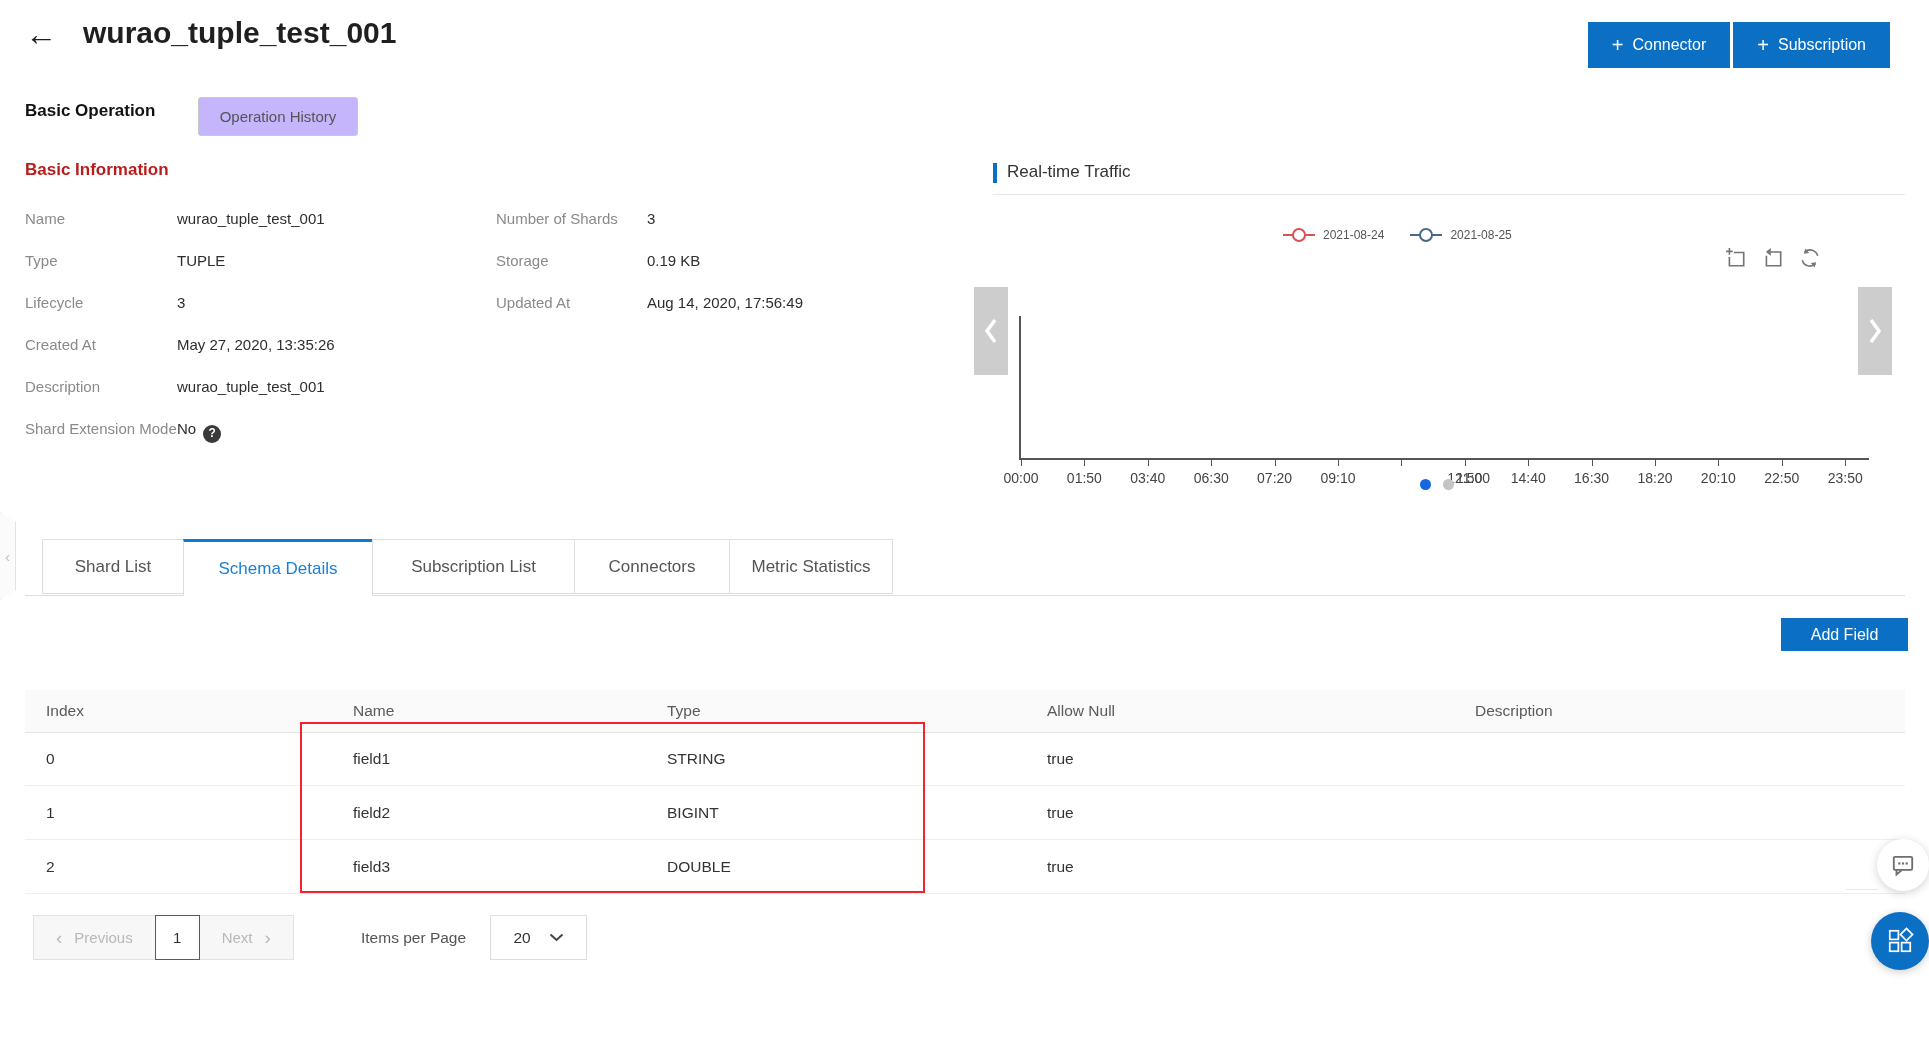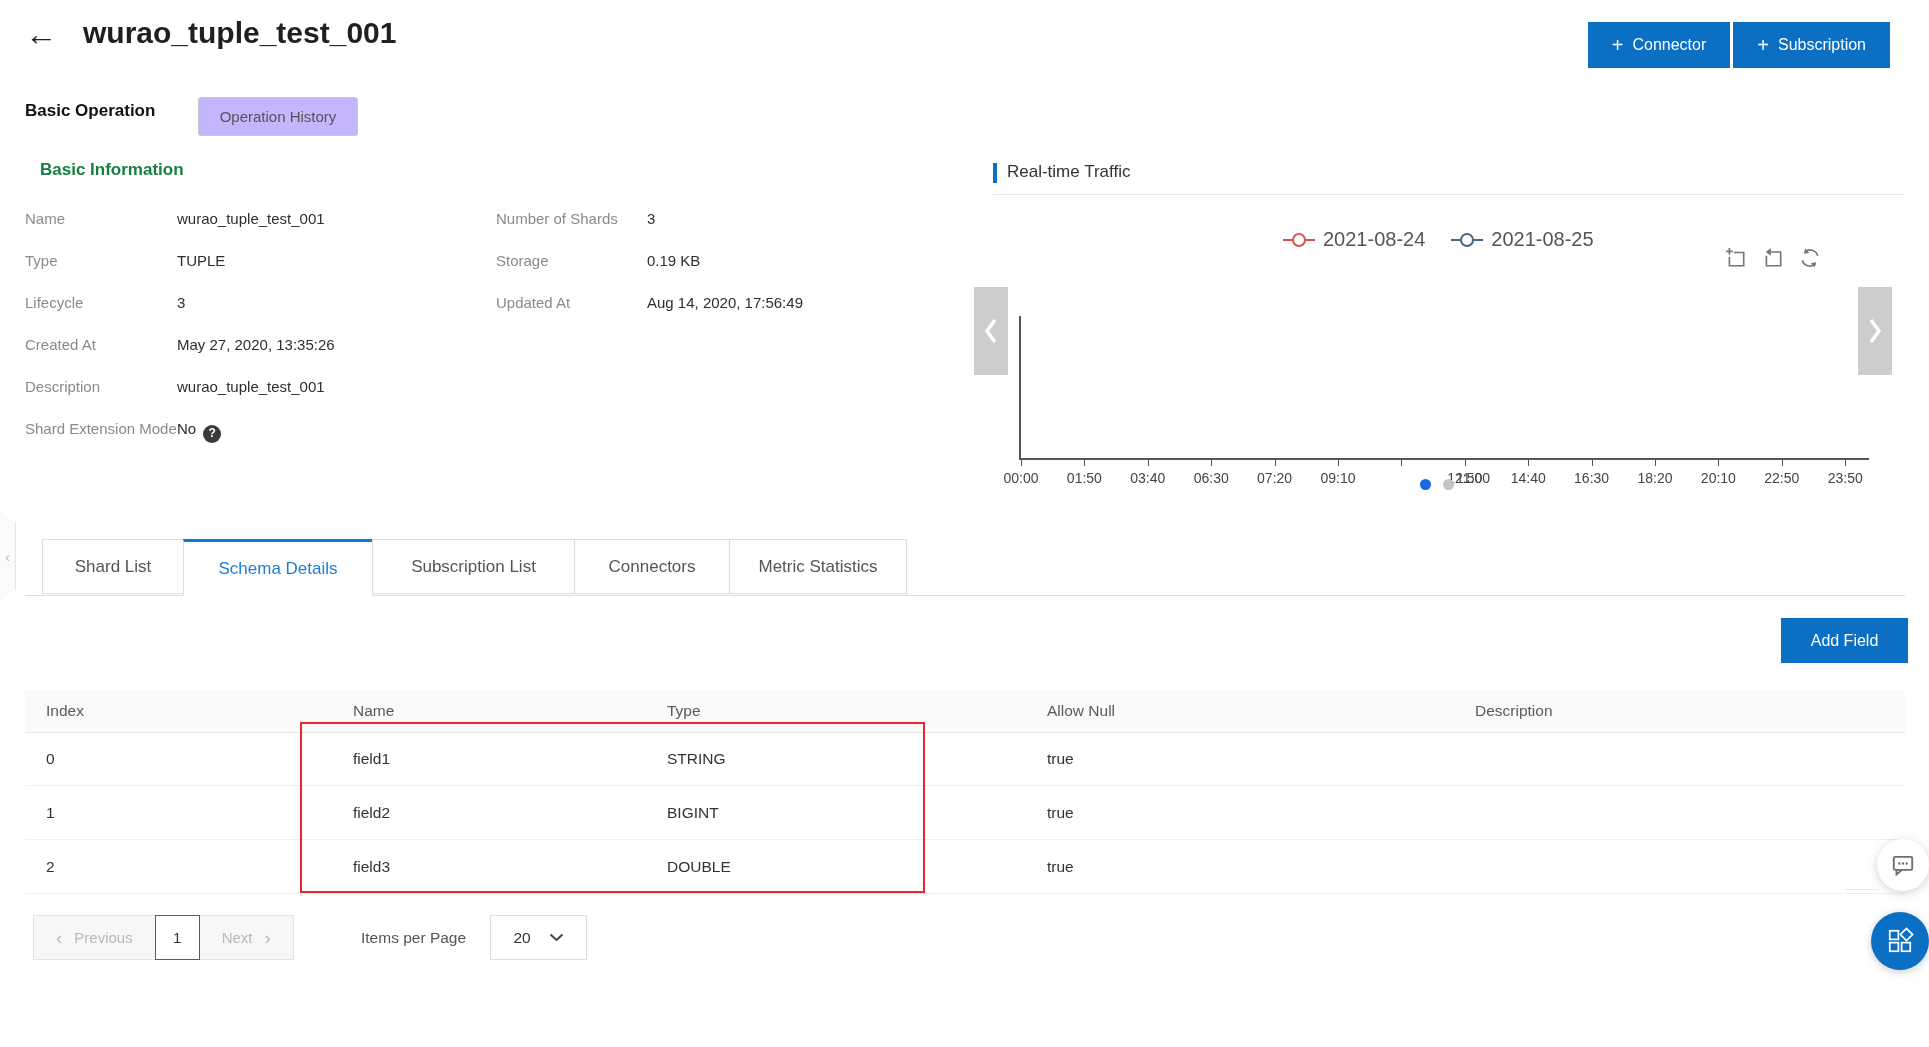--- a/index.html
+++ b/index.html
@@ -13,42 +13,42 @@
   .btn-primary{height:46px;padding:0 24px;background:#0b70c4;color:#fff;font-size:16px;border:none;
                display:flex;align-items:center;gap:9px;cursor:pointer;font-family:inherit;}
   .btn-primary .plus{font-size:20px;font-weight:400;line-height:1;}
 
   
   .op-basic{position:absolute;left:25px;top:101px;font-size:17px;font-weight:700;color:#111;}
   .op-history{position:absolute;left:198px;top:97px;width:158px;height:37px;background:#c4b5fd;border:1px solid #c9c9c9;
               border-radius:3px;font-size:15px;color:#555;display:flex;align-items:center;justify-content:center;cursor:pointer;}
 
   
-  .bi-heading{position:absolute;left:40px;top:160px;font-size:17px;font-weight:700;color:#15803d;}
+  .bi-heading{position:absolute;left:25px;top:160px;font-size:17px;font-weight:700;color:#b91c1c;}
   .info-group{position:absolute;top:208px;}
   #info-left{left:25px;width:440px;}
   #info-right{left:496px;width:440px;}
   .info-row{display:flex;margin-bottom:21px;font-size:15px;line-height:21px;}
   #info-left .info-label{width:152px;}
   #info-right .info-label{width:151px;}
   .info-label{color:#8a8a8a;flex:none;}
   .info-value{color:#2e2e2e;}
   .help-icon{display:inline-flex;align-items:center;justify-content:center;width:18px;height:18px;border-radius:50%;
              background:#3a3a3a;color:#fff;font-size:12px;font-weight:700;margin-left:7px;vertical-align:-3px;cursor:pointer;}
 
   
   .traffic-accent{position:absolute;left:993px;top:163px;width:4px;height:20px;background:#0b70c4;}
   .traffic-title{position:absolute;left:1007px;top:162px;font-size:17px;color:#333;}
   .traffic-rule{position:absolute;left:993px;top:194px;width:912px;height:1px;background:#e8e8e8;}
   .legend{position:absolute;left:1283px;top:228px;display:flex;gap:26px;align-items:center;}
   .lg-item{display:flex;align-items:center;gap:8px;cursor:pointer;}
   .lg-marker{position:relative;width:32px;height:14px;display:inline-block;}
   .lg-line{position:absolute;left:0;top:6px;width:32px;height:2px;}
   .lg-circle{position:absolute;left:9px;top:0;width:10px;height:10px;border:2px solid;border-radius:50%;background:#fff;}
-  .lg-label{font-size:20px;color:#555;}
+  .lg-label{font-size:12px;color:#555;}
   .toolbox{position:absolute;left:1725px;top:247px;display:flex;gap:15px;align-items:center;}
   .toolbox .tb{cursor:pointer;display:flex;}
 
   .axis-y{position:absolute;left:1019px;top:316px;width:2px;height:144px;background:#555;}
   .axis-x{position:absolute;left:1019px;top:458px;width:850px;height:2px;background:#555;}
   .tick-mark{position:absolute;top:460px;width:1px;height:6px;background:#555;}
   .tick-label{position:absolute;top:470px;transform:translateX(-50%);font-size:14px;color:#444;white-space:nowrap;}
   .carousel-arrow{position:absolute;top:287px;width:34px;height:88px;background:#cdcdcd;display:flex;align-items:center;
                   justify-content:center;cursor:pointer;}
   .carousel-prev{left:974px;} .carousel-next{left:1858px;}
@@ -63,21 +63,21 @@
   
   .tabbar{position:absolute;left:25px;top:539px;width:1880px;height:57px;}
   .tabbar::after{content:'';position:absolute;left:0;right:0;bottom:0;height:0;border-bottom:1px solid #ddd;}
   .tabs{display:flex;height:57px;position:relative;z-index:2;}
   .tab{height:55px;border:1px solid #ddd;margin-left:-1px;background:#fff;display:flex;align-items:center;justify-content:center;
        font-size:17px;color:#555;cursor:pointer;box-sizing:border-box;}
   .tab:first-child{margin-left:17px;}
   .tab.active{border-top:3px solid #0f7ad6;border-bottom:1px solid #fff;color:#1a7fd9;height:57px;}
 
   
-  .add-field{position:absolute;left:1781px;top:618px;width:127px;height:45px;background:#0b70c4;color:#fff;border:none;
+  .add-field{position:absolute;left:1781px;top:618px;width:127px;height:33px;background:#0b70c4;color:#fff;border:none;
              font-size:16px;cursor:pointer;font-family:inherit;}
   .thead{position:absolute;left:25px;top:690px;width:1880px;height:42px;background:#fafafa;border-bottom:1px solid #e4e4e4;
          display:grid;grid-template-columns:328px 314px 380px 428px 1fr;align-items:center;font-size:15.5px;color:#5a5a5a;}
   .thead .th:first-child{padding-left:21px;}
   .tbody{position:absolute;left:25px;top:732px;width:1880px;}
   .trow{height:53px;border-bottom:1px solid #efefef;display:grid;grid-template-columns:328px 314px 380px 428px 1fr;
         align-items:center;font-size:15.5px;color:#333;}
   .trow .td:first-child{padding-left:21px;}
   .annotation-box{position:absolute;left:300px;top:722px;width:621px;height:167px;border:2px solid #f5222d;z-index:5;pointer-events:none;}
 
@@ -254,21 +254,21 @@
     </div>
 
   <div class="side-handle">‹</div>
 
   <div class="tabbar">
     <div class="tabs" id="tabs">
         <div class="tab" style="width: 142px;">Shard List</div>
         <div class="tab active" style="width: 190px;">Schema Details</div>
         <div class="tab" style="width: 203px;">Subscription List</div>
         <div class="tab" style="width: 156px;">Connectors</div>
-        <div class="tab" style="width: 178px;">Metric Statistics</div>
+        <div class="tab" style="width: 164px;">Metric Statistics</div>
       </div>
   </div>
 
   <button class="add-field">Add Field</button>
   <div class="thead" id="thead">
       <div class="th">Index</div>
       <div class="th">Name</div>
       <div class="th">Type</div>
       <div class="th">Allow Null</div>
       <div class="th">Description</div>

